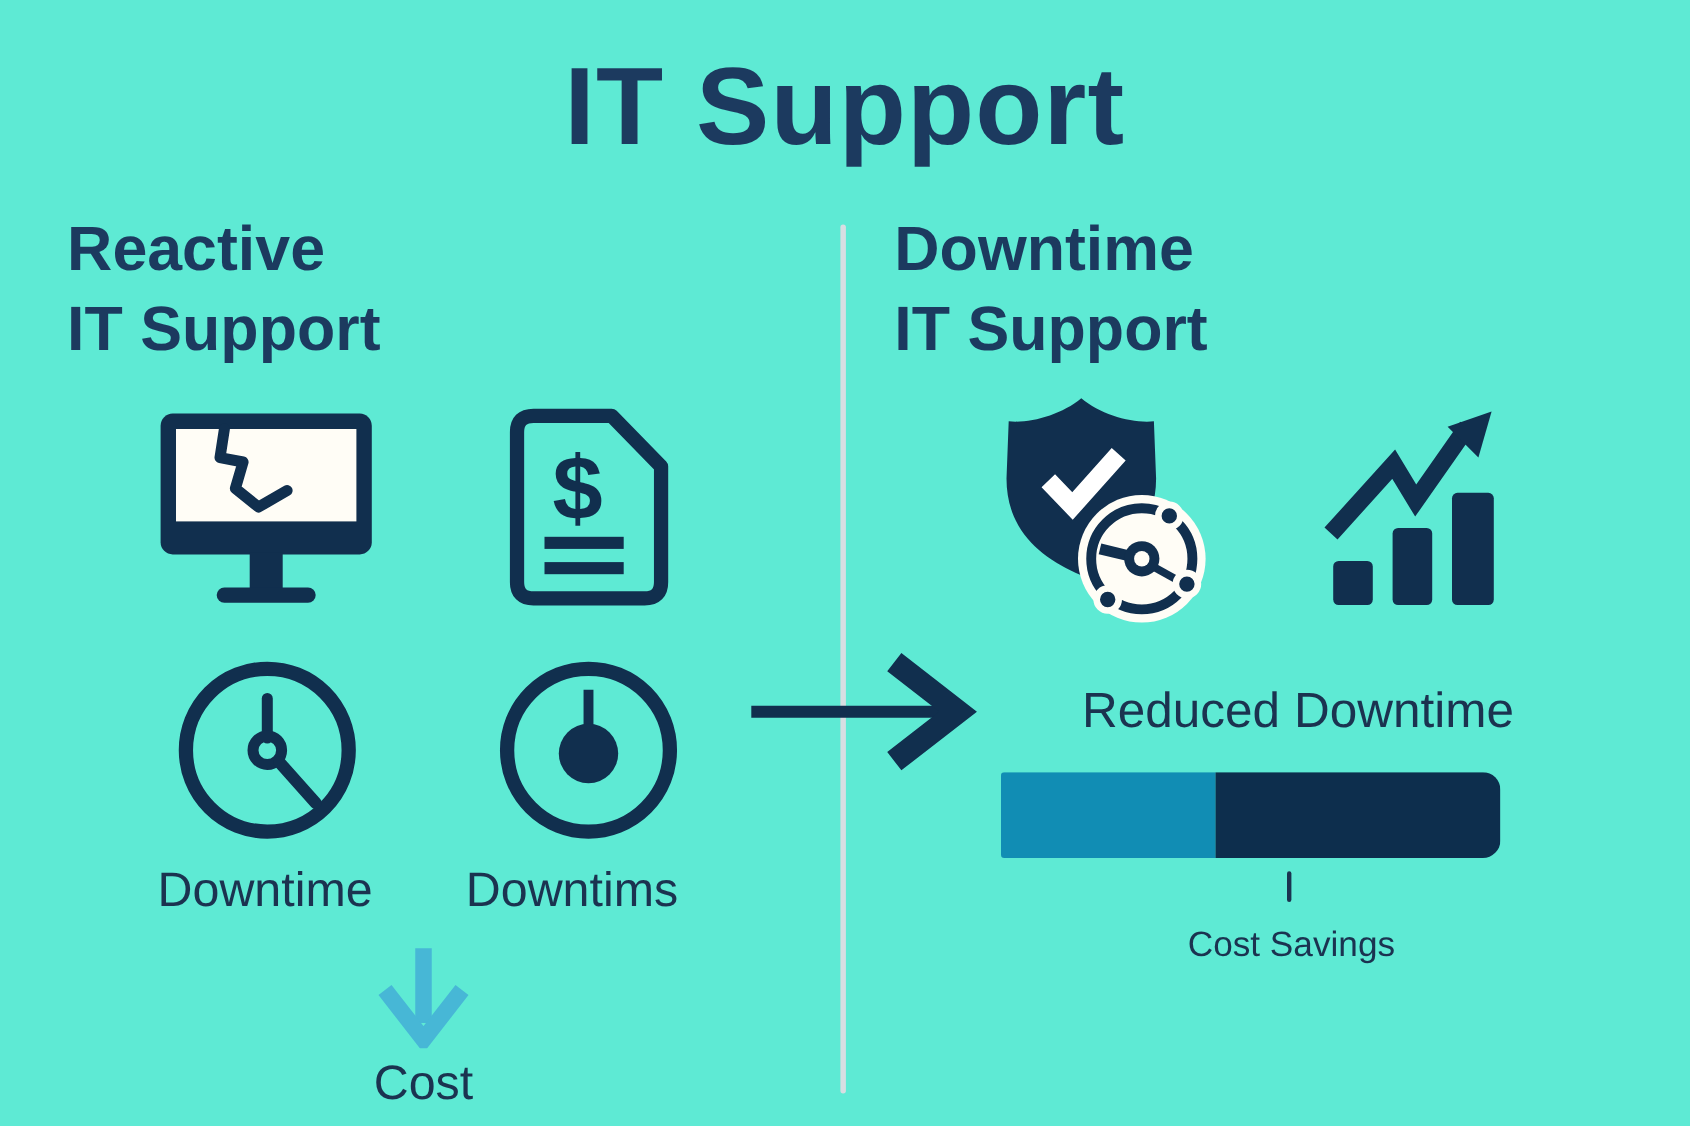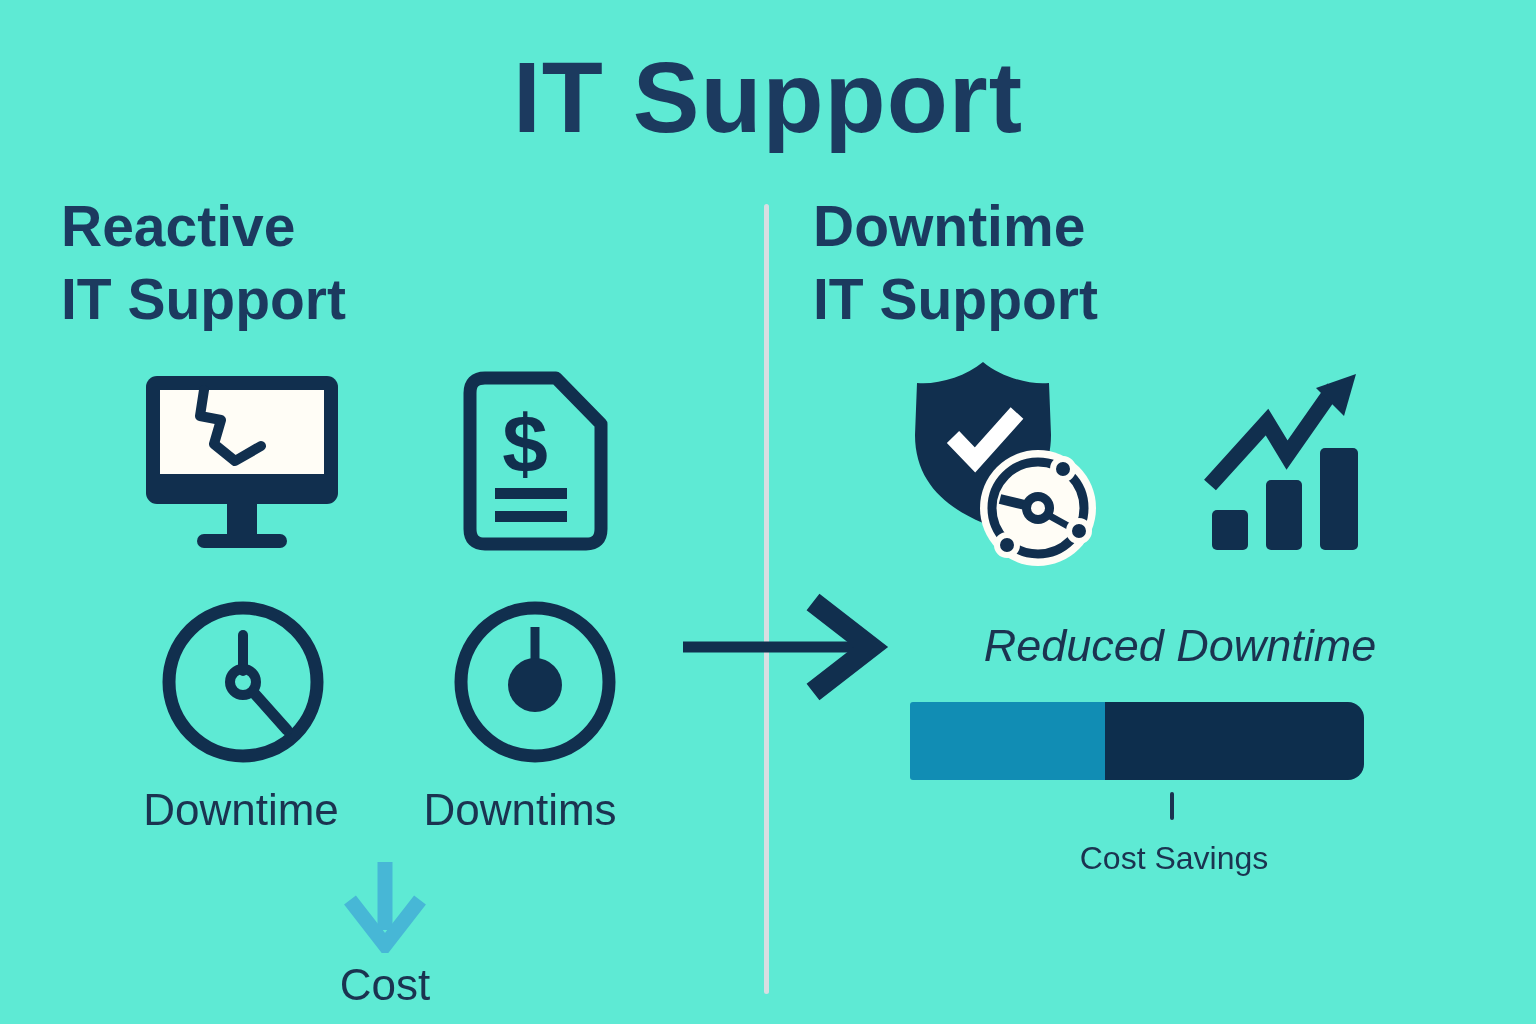--- a/index.html
+++ b/index.html
@@ -127,21 +127,21 @@
   </svg>
 
   <svg class="abs" style="left:1198px;top:372px;" width="165" height="180" viewBox="0 0 165 180">
     <rect x="14" y="138" width="36" height="40" rx="5" fill="#112F4E"></rect>
     <rect x="68" y="108" width="36" height="70" rx="5" fill="#112F4E"></rect>
     <rect x="122" y="76" width="38" height="102" rx="5" fill="#112F4E"></rect>
     <polyline points="12,113 69,50 89,83 136,16" fill="none" stroke="#112F4E" stroke-width="16" stroke-linejoin="miter"></polyline>
     <polygon points="118,16 158,2 146,44" fill="#112F4E"></polygon>
   </svg>
 
-  <div class="abs icon-label" style="left:900px;top:620px;width:560px;font-size:45px;font-style:italic;">Reduced Downtime</div>
+  <div class="abs icon-label" style="left:900px;top:620px;width:560px;font-size:45px;">Reduced Downtime</div>
 
   <div class="abs bar-wrap">
     <div class="bar-teal" style="width: 43%;"></div>
     <div class="bar-dark"></div>
   </div>
   <div class="abs bar-tick"></div>
 
   <div class="abs icon-label" style="left:894px;top:840px;width:560px;font-size:32px;">Cost Savings</div>
 
 </div>

